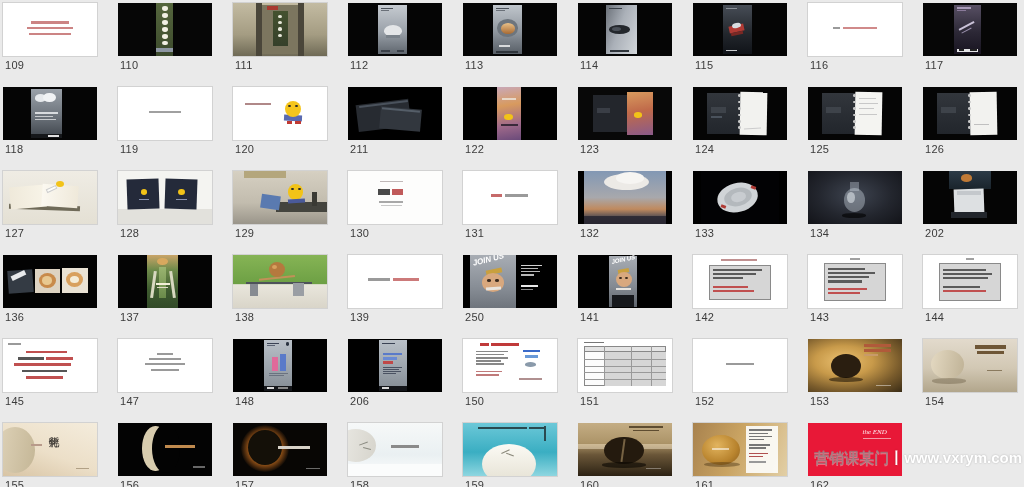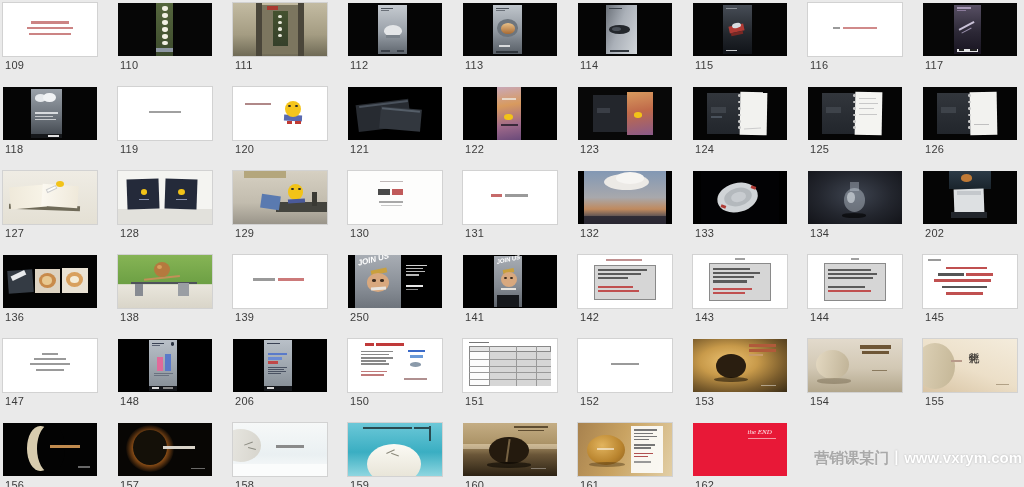--- a/index.html
+++ b/index.html
@@ -172,21 +172,21 @@
         </div>
         <div class="label">120</div>
       </div>
       <div class="cell">
         <div class="thumb" style="background: rgb(0, 0, 0);">
           <div class="el" style="left: 10%; top: 28%; width: 56%; height: 50%; background: rgb(39, 43, 49); transform: rotate(-7deg);"></div>
           <div class="el" style="left: 12%; top: 30%; width: 52%; height: 4%; background: rgb(74, 82, 92); transform: rotate(-7deg);"></div>
           <div class="el" style="left: 34%; top: 40%; width: 44%; height: 42%; background: rgb(50, 55, 62); transform: rotate(5deg);"></div>
           <div class="el" style="left: 36%; top: 42%; width: 40%; height: 3%; background: rgb(85, 94, 104); transform: rotate(5deg);"></div>
         </div>
-        <div class="label">121</div>
+        <div class="label">211</div>
       </div>
       <div class="cell">
         <div class="thumb" style="background: rgb(0, 0, 0);">
           <div class="el" style="left: 36%; top: 0%; width: 26%; height: 100%; background: linear-gradient(170deg, rgb(201, 168, 184) 0%, rgb(216, 154, 94) 35%, rgb(160, 106, 138) 70%, rgb(106, 74, 122) 100%);"></div>
           <div class="el" style="left: 42%; top: 20%; width: 14%; height: 4%; background: rgb(232, 216, 200);"></div>
           <div class="el" style="left: 44%; top: 50%; width: 9%; height: 12%; background: rgb(242, 195, 24); border-radius: 50%;"></div>
           <div class="el" style="left: 40%; top: 70%; width: 18%; height: 3%; background: rgb(58, 42, 58);"></div>
         </div>
         <div class="label">122</div>
       </div>
@@ -346,20 +346,32 @@
           <div class="el" style="left: 5%; top: 28%; width: 27%; height: 44%; background: rgb(52, 59, 68); transform: rotate(-4deg);"></div>
           <div class="el" style="left: 8%; top: 34%; width: 16%; height: 10%; background: rgb(232, 234, 236); transform: rotate(-25deg);"></div>
           <div class="el" style="left: 34%; top: 26%; width: 27%; height: 46%; background: rgb(221, 211, 194);"></div>
           <div class="el" style="left: 38%; top: 34%; width: 18%; height: 28%; background: rgb(200, 138, 74); border-radius: 50%;"></div>
           <div class="el" style="left: 42%; top: 40%; width: 10%; height: 16%; background: rgb(232, 200, 144); border-radius: 50%;"></div>
           <div class="el" style="left: 63%; top: 24%; width: 27%; height: 48%; background: rgb(233, 226, 212);"></div>
           <div class="el" style="left: 67%; top: 32%; width: 18%; height: 28%; background: rgb(216, 160, 94); border-radius: 50%;"></div>
           <div class="el" style="left: 71%; top: 39%; width: 10%; height: 14%; background: rgb(244, 236, 216); border-radius: 50%;"></div>
         </div>
         <div class="label">136</div>
+      </div>
+      <div class="cell">
+        <div class="thumb" style="background: rgb(4, 4, 4);">
+          <div class="el" style="left: 31%; top: 0%; width: 33%; height: 100%; background: linear-gradient(rgb(201, 164, 104) 0%, rgb(110, 138, 74) 28%, rgb(63, 92, 48) 65%, rgb(50, 74, 40) 100%);"></div>
+          <div class="el" style="left: 42%; top: 6%; width: 11%; height: 13%; background: rgb(216, 168, 94); border-radius: 50%;"></div>
+          <div class="el" style="left: 44%; top: 22%; width: 7%; height: 60%; background: linear-gradient(rgb(154, 180, 112), rgb(106, 138, 74));"></div>
+          <div class="el" style="left: 36%; top: 30%; width: 3%; height: 50%; background: rgb(216, 216, 192); transform: rotate(8deg);"></div>
+          <div class="el" style="left: 56%; top: 30%; width: 3%; height: 50%; background: rgb(216, 216, 192); transform: rotate(-8deg);"></div>
+          <div class="el" style="left: 40%; top: 52%; width: 15%; height: 5%; background: rgb(242, 238, 216);"></div>
+          <div class="el" style="left: 42%; top: 60%; width: 11%; height: 3%; background: rgb(224, 220, 200);"></div>
+        </div>
+        <div class="label">137</div>
       </div>
       <div class="cell">
         <div class="thumb bordered" style="background: linear-gradient(rgb(134, 180, 85) 0%, rgb(109, 160, 68) 54%, rgb(233, 230, 220) 56%, rgb(217, 213, 201) 100%);">
           <div class="el" style="left: 14%; top: 50%; width: 70%; height: 5%; background: rgb(78, 82, 90);"></div>
           <div class="el" style="left: 18%; top: 55%; width: 9%; height: 22%; background: rgb(135, 139, 146);"></div>
           <div class="el" style="left: 64%; top: 52%; width: 12%; height: 26%; background: rgb(154, 158, 164);"></div>
           <div class="el" style="left: 28%; top: 42%; width: 38%; height: 4%; background: rgb(194, 144, 88); transform: rotate(-6deg);"></div>
           <div class="el" style="left: 38%; top: 14%; width: 17%; height: 28%; background: rgb(181, 121, 62); border-radius: 50%;"></div>
           <div class="el" style="left: 41%; top: 18%; width: 6%; height: 8%; background: rgb(216, 160, 94); border-radius: 50%;"></div>
         </div>

